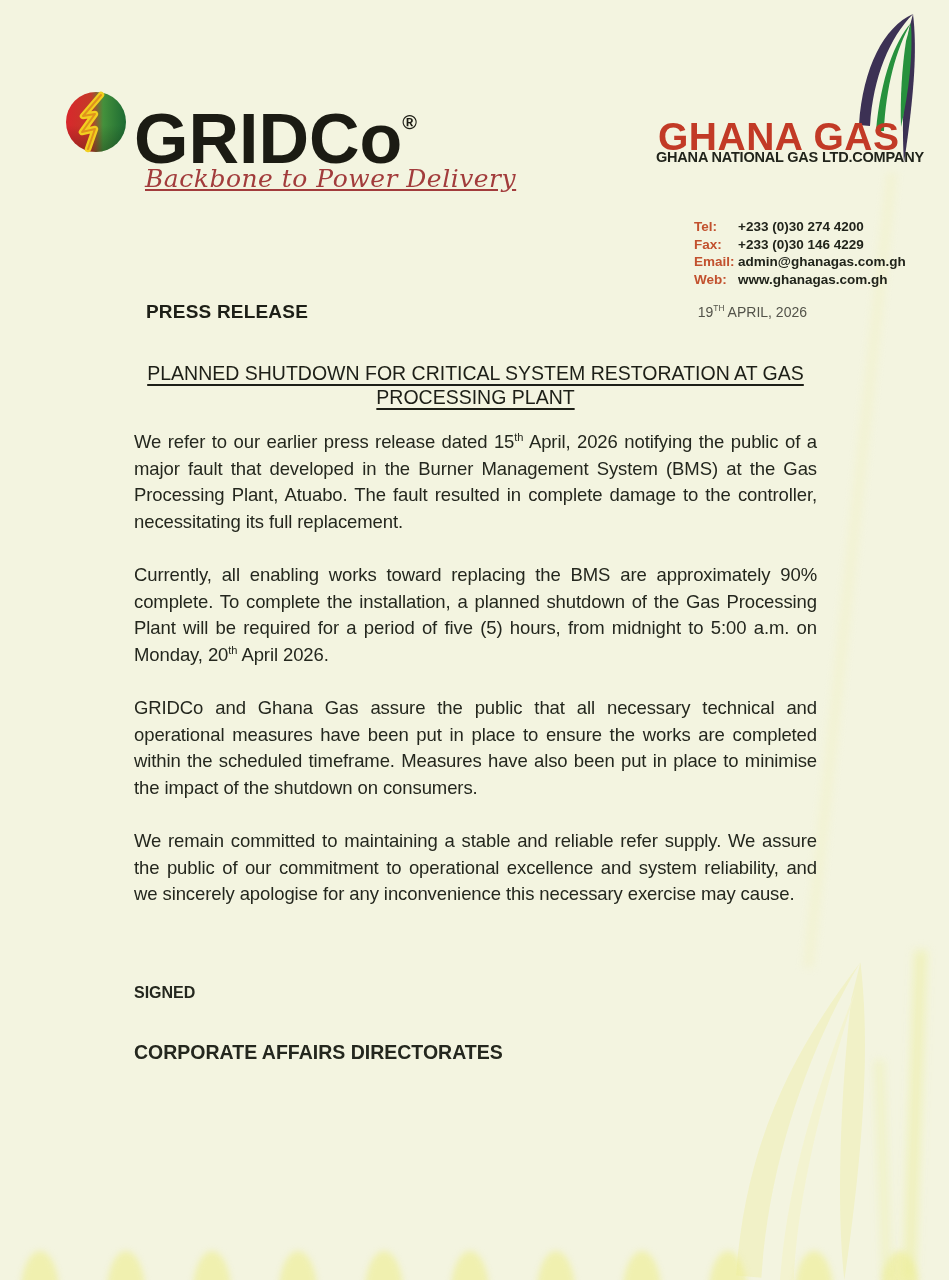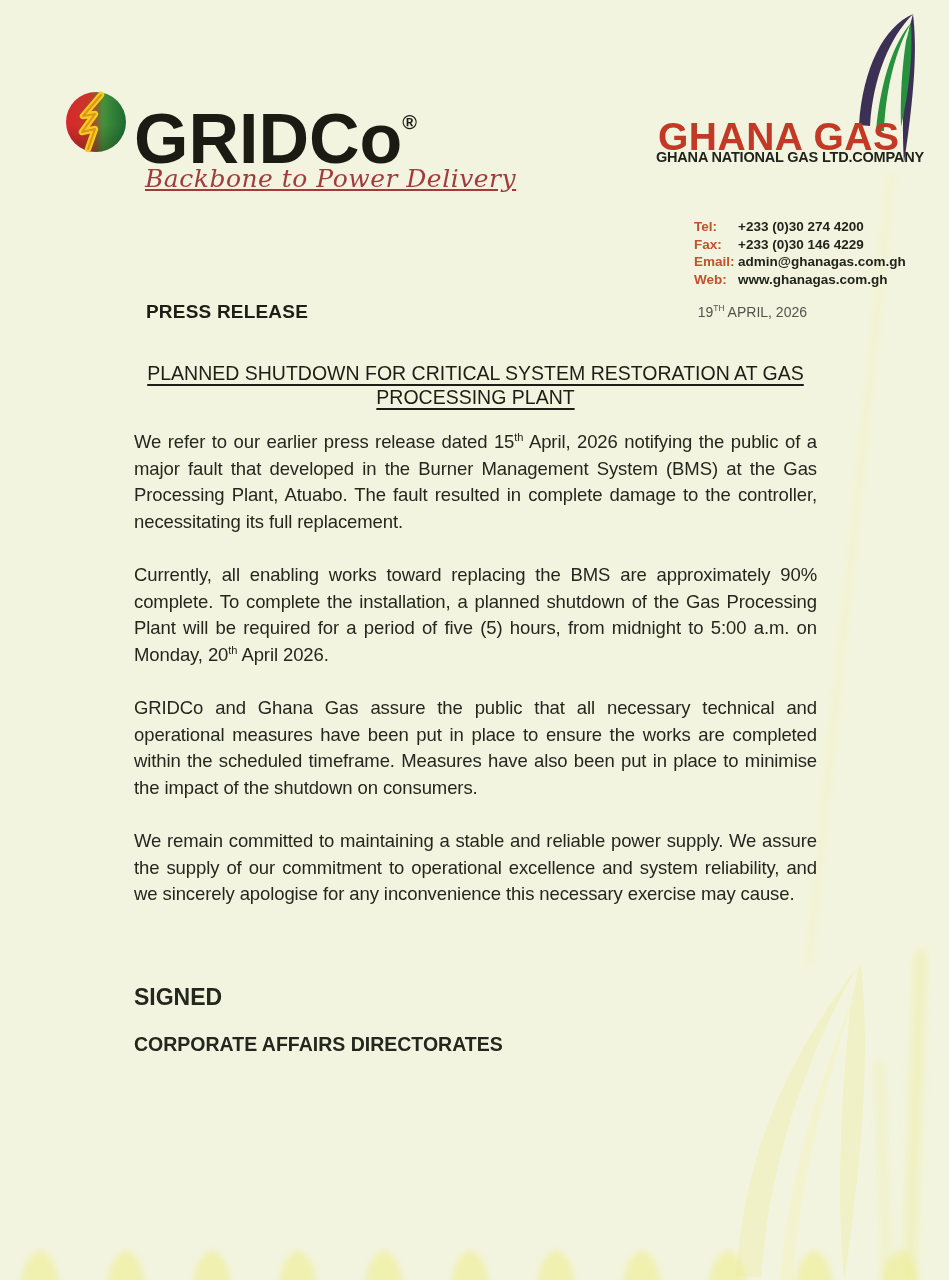--- a/index.html
+++ b/index.html
@@ -95,21 +95,21 @@
 
   
   .body-text {
     position: absolute; left: 134px; top: 429px; width: 683px;
     font-size: 18.5px; line-height: 26.6px; color: #24271e; letter-spacing: -0.1px;
   }
   .body-text p { margin: 0 0 26.6px 0; text-align: justify; }
 
   
   .signature { position: absolute; left: 134px; top: 984px; font-weight: bold; color: #24271e; }
-  .sig-signed { font-size: 23px; margin-bottom: 21px; }
+  .sig-signed { font-size: 16px; margin-bottom: 38px; }
   .sig-line { font-size: 19.5px; line-height: 25.5px; }
 </style>
 </head>
 <body>
 
 <div class="page">
 
   <div class="wm-stem"></div>
   <svg class="wm-flame" viewBox="0 0 68 152" aria-hidden="true">
     <path d="M3,150 C7,92 28,52 57,14 C34,52 17,102 14,151 Z" fill="#f0efb4"></path>
@@ -179,21 +179,21 @@
 
   <div class="doc-title">
     <div><span class="tline">PLANNED SHUTDOWN FOR CRITICAL SYSTEM RESTORATION AT GAS</span></div>
     <div><span class="tline">PROCESSING PLANT</span></div>
   </div>
 
   <div class="body-text">
     <p><span>We refer to our earlier press release dated 15</span><sup>th</sup><span> April, 2026 notifying the public of a major fault that developed in the Burner Management System (BMS) at the Gas Processing Plant, Atuabo. The fault resulted in complete damage to the controller, necessitating its full replacement.</span></p>
     <p><span>Currently, all enabling works toward replacing the BMS are approximately 90% complete. To complete the installation, a planned shutdown of the Gas Processing Plant will be required for a period of five (5) hours, from midnight to 5:00 a.m. on Monday, 20</span><sup>th</sup><span> April 2026.</span></p>
     <p>GRIDCo and Ghana Gas assure the public that all necessary technical and operational measures have been put in place to ensure the works are completed within the scheduled timeframe. Measures have also been put in place to minimise the impact of the shutdown on consumers.</p>
-    <p>We remain committed to maintaining a stable and reliable power supply. We assure the supply of our commitment to operational excellence and system reliability, and we sincerely apologise for any inconvenience this necessary exercise may cause.</p>
+    <p>We remain committed to maintaining a stable and reliable refer supply. We assure the public of our commitment to operational excellence and system reliability, and we sincerely apologise for any inconvenience this necessary exercise may cause.</p>
   </div>
 
   <div class="signature">
     <div class="sig-signed">SIGNED</div>
     <div class="sig-line">CORPORATE AFFAIRS DIRECTORATES</div>
   </div>
 
 </div>
 
 </body></html>

